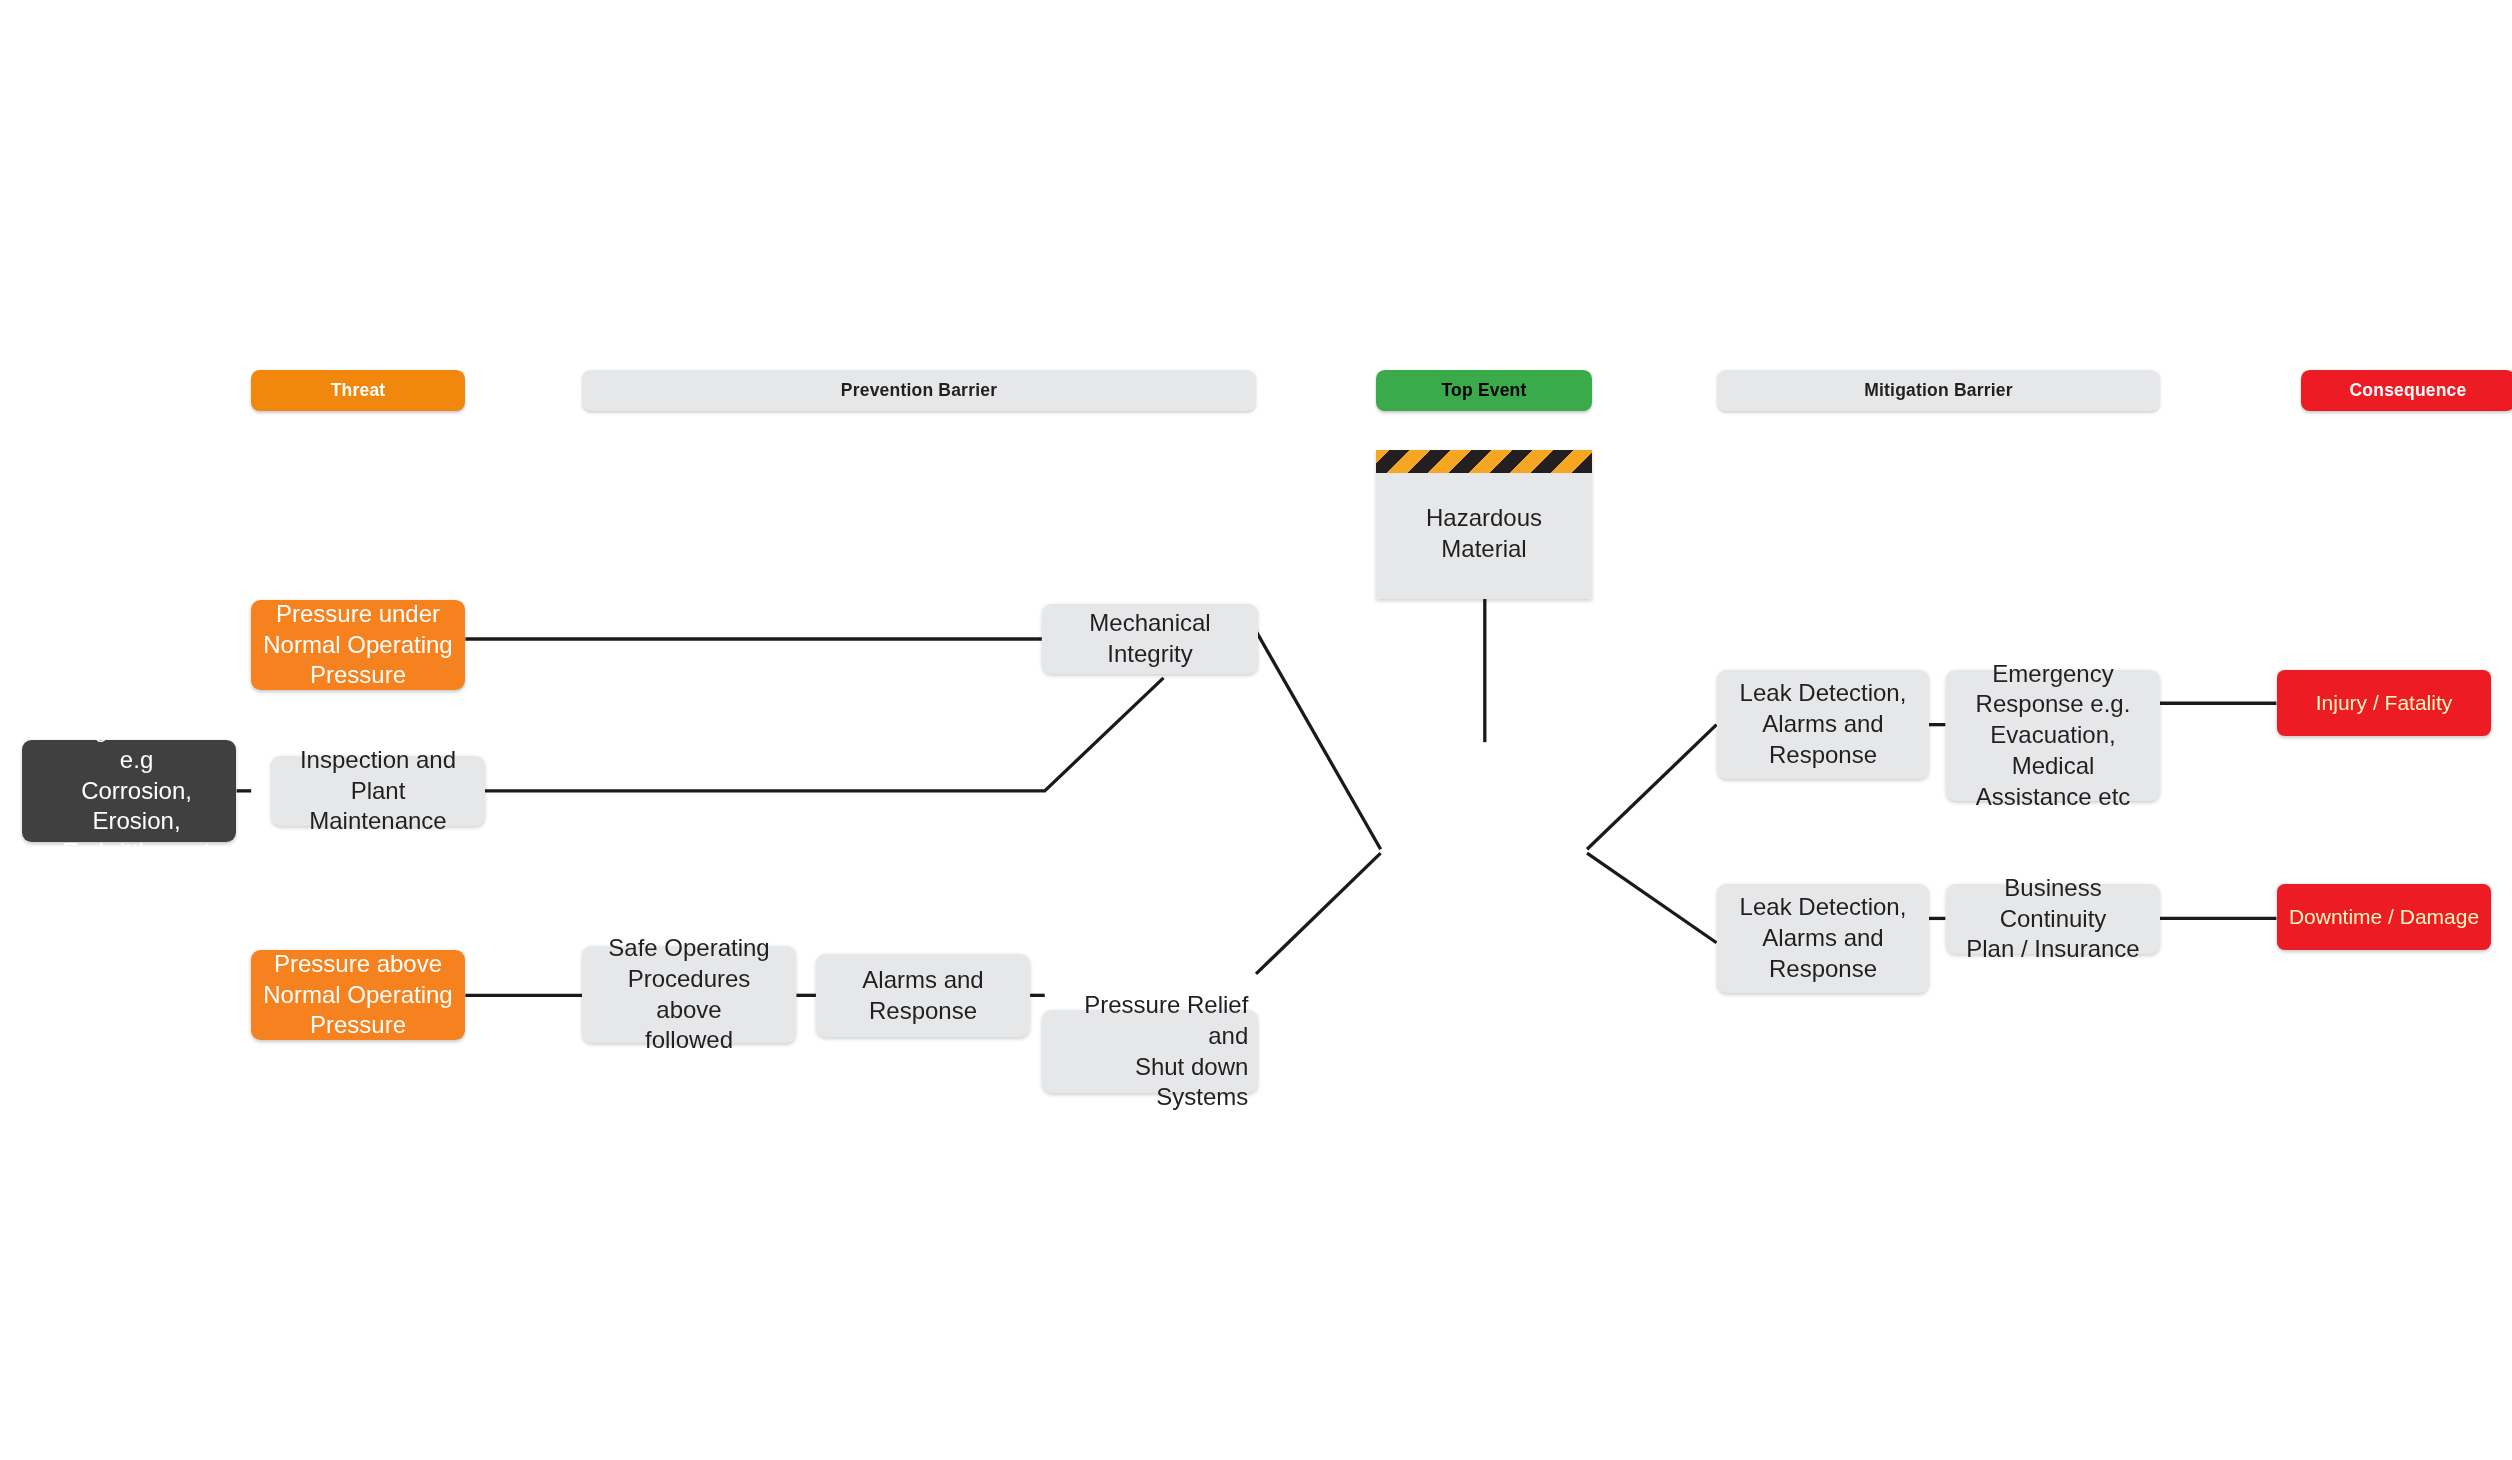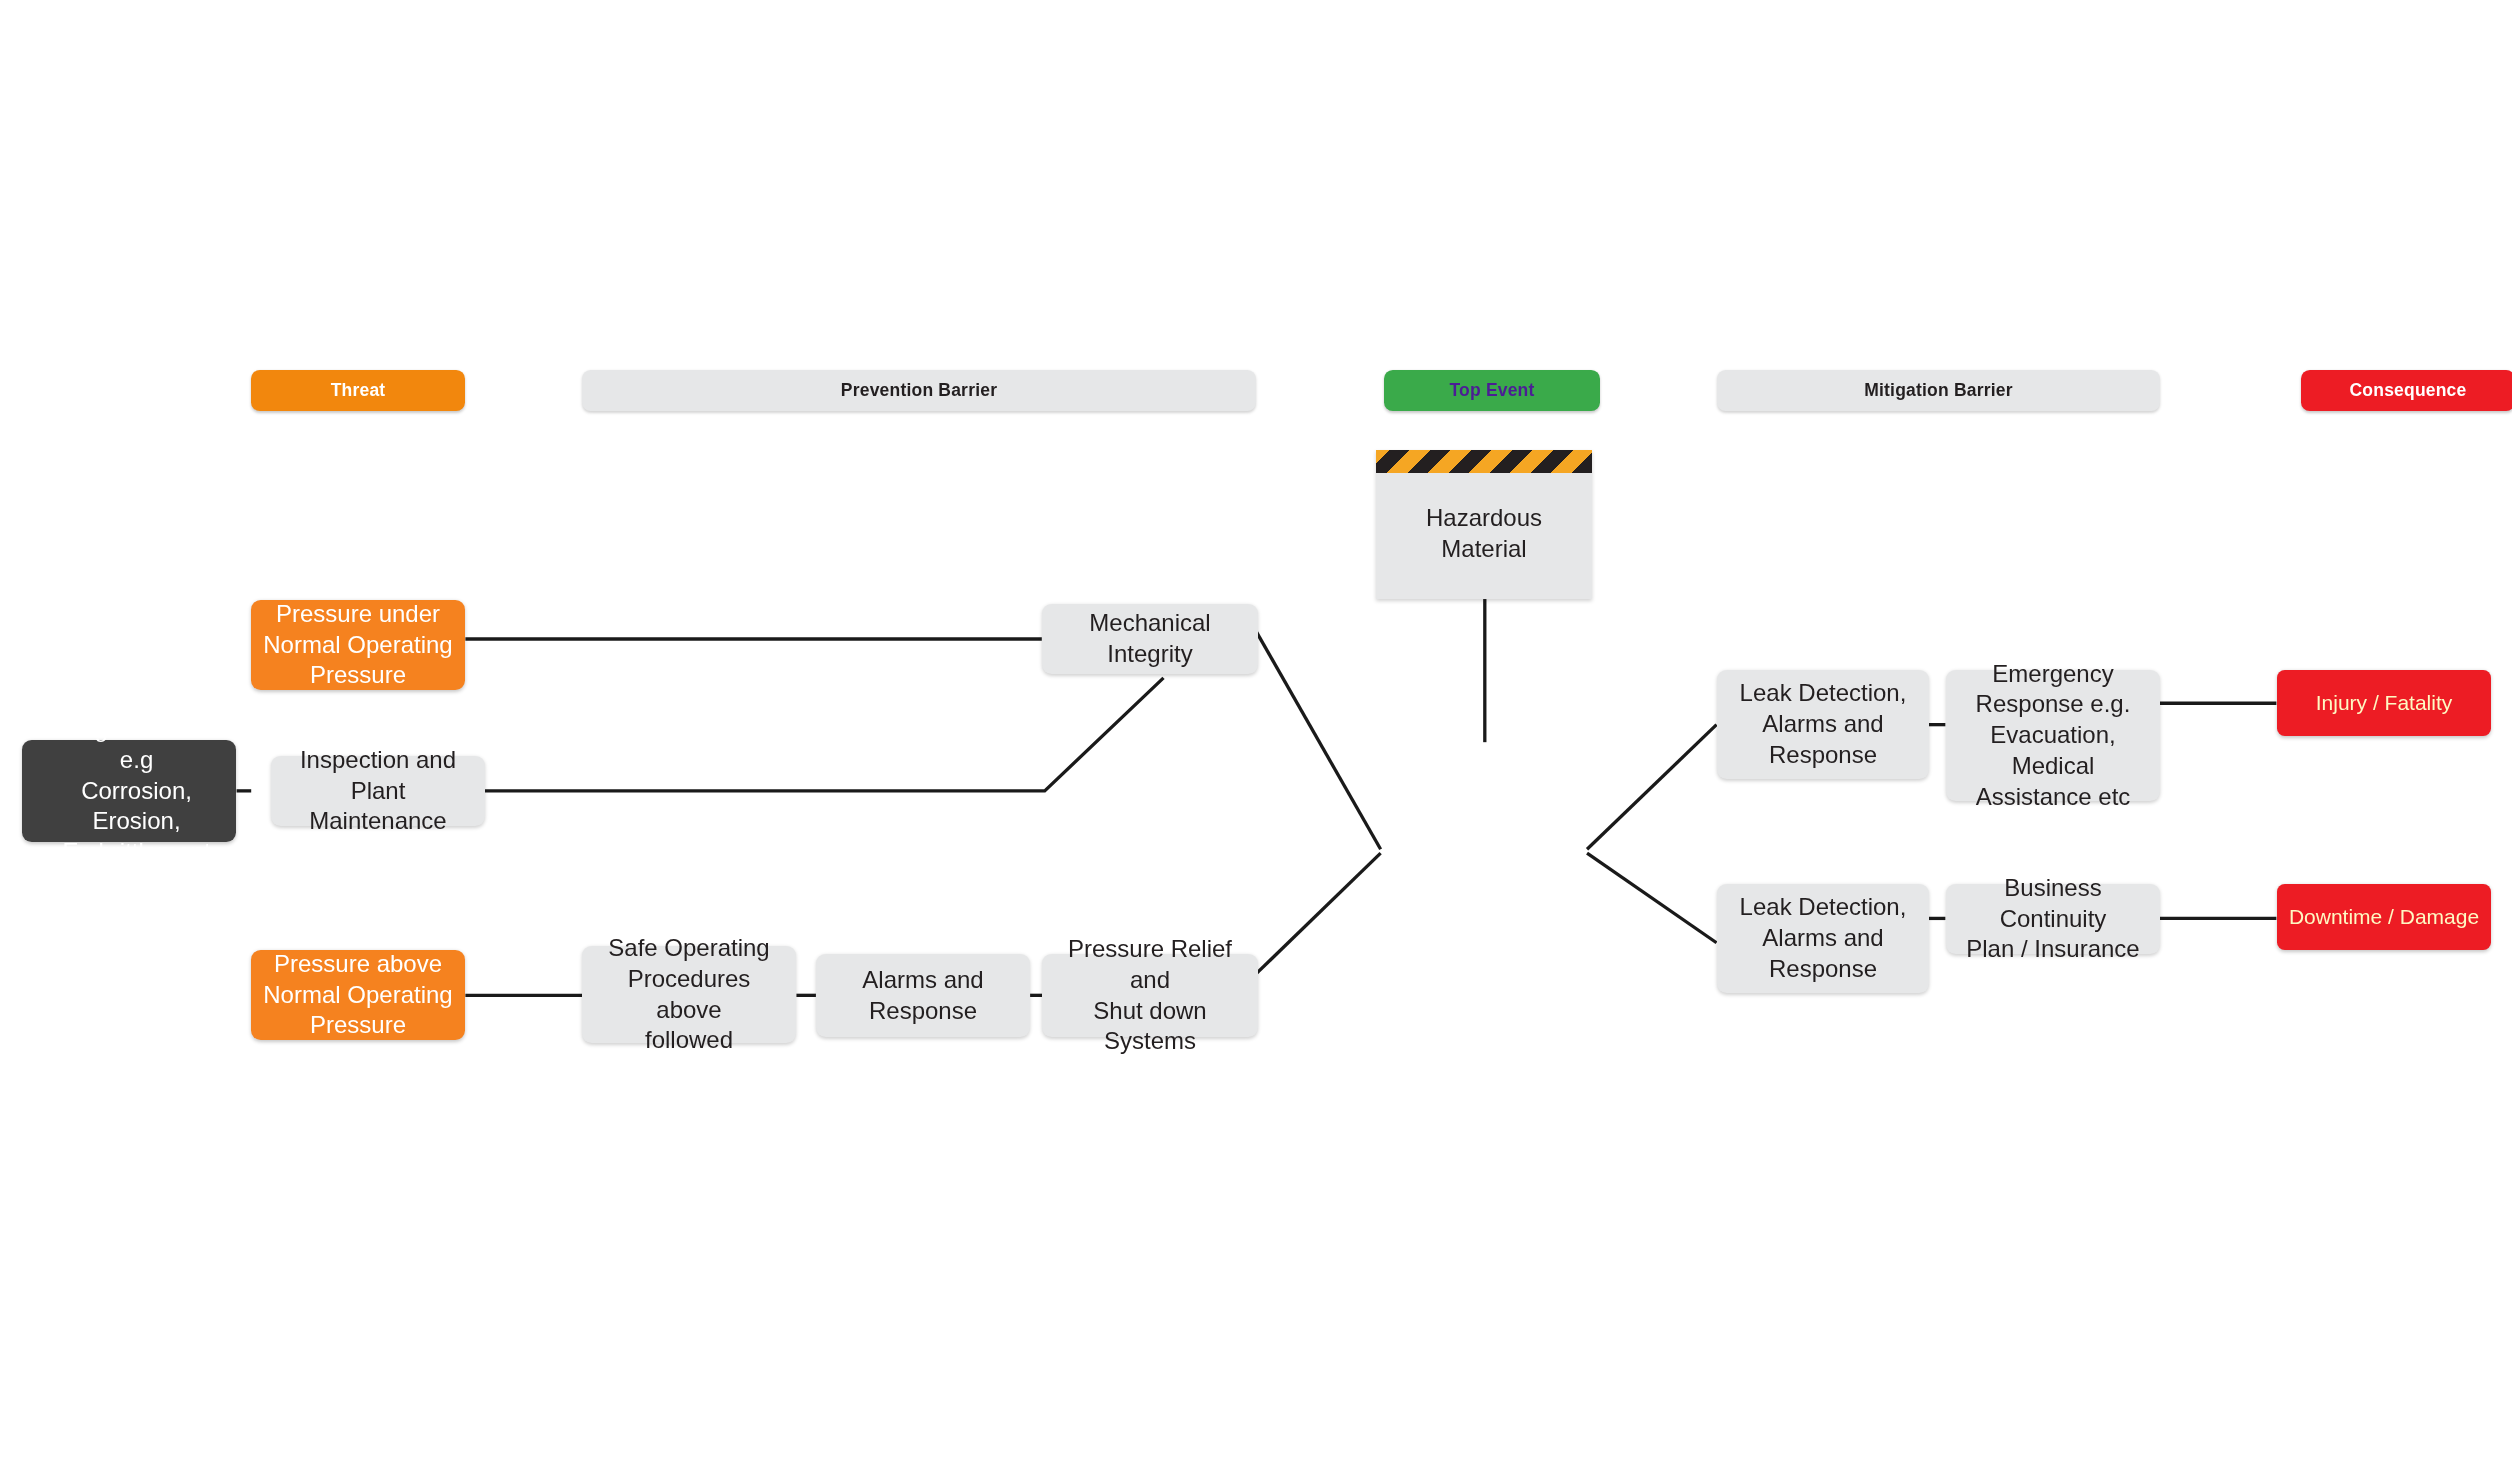--- a/index.html
+++ b/index.html
@@ -44,21 +44,21 @@
   .col-header {
     height: 41px;
     border-radius: 8.8px;
     font-size: 17.5px;
     font-weight: bold;
     letter-spacing: 0.2px;
     box-shadow: 0 1.9px 2.9px rgba(0,0,0,0.22);
   }
   .col-header.threat     { background: #F2870D; color: #ffffff; }
   .col-header.prevention { background: #E6E7E8; color: #231F20; box-shadow: 0 1.9px 2.9px rgba(0,0,0,0.17); }
-  .col-header.topevent   { background: #3AAA4A; color: #4c1d95; margin-left: 8px; }
+  .col-header.topevent   { background: #3AAA4A; color: #000000; }
   .col-header.mitigation { background: #E6E7E8; color: #231F20; box-shadow: 0 1.9px 2.9px rgba(0,0,0,0.17); }
   .col-header.consequence{ background: #ED1C24; color: #ffffff; }
 
   
   .threat-box {
     background: #F5821F;
     color: #ffffff;
     font-size: 24px;
     box-shadow: 0 1.9px 3.9px rgba(0,0,0,0.22);
   }
@@ -208,21 +208,21 @@
     <span>Safe Operating
 Procedures above
 followed</span>
   </div>
 
   <div class="node barrier-box" style="left:816px; top:954px; width:214px; height:83px;">
     <span>Alarms and
 Response</span>
   </div>
 
-  <div class="node barrier-box" style="left:1042px; top:954px; width:216px; height:83px;">
+  <div class="node barrier-box" style="left:1042px; top:1010px; width:216px; height:83px;text-align:right;">
     <span>Pressure Relief and
 Shut down Systems</span>
   </div>
 
 
   <div class="node barrier-box" style="left:1717px; top:670px; width:212px; height:109px;">
     <span>Leak Detection,
 Alarms and
 Response</span>
   </div>

